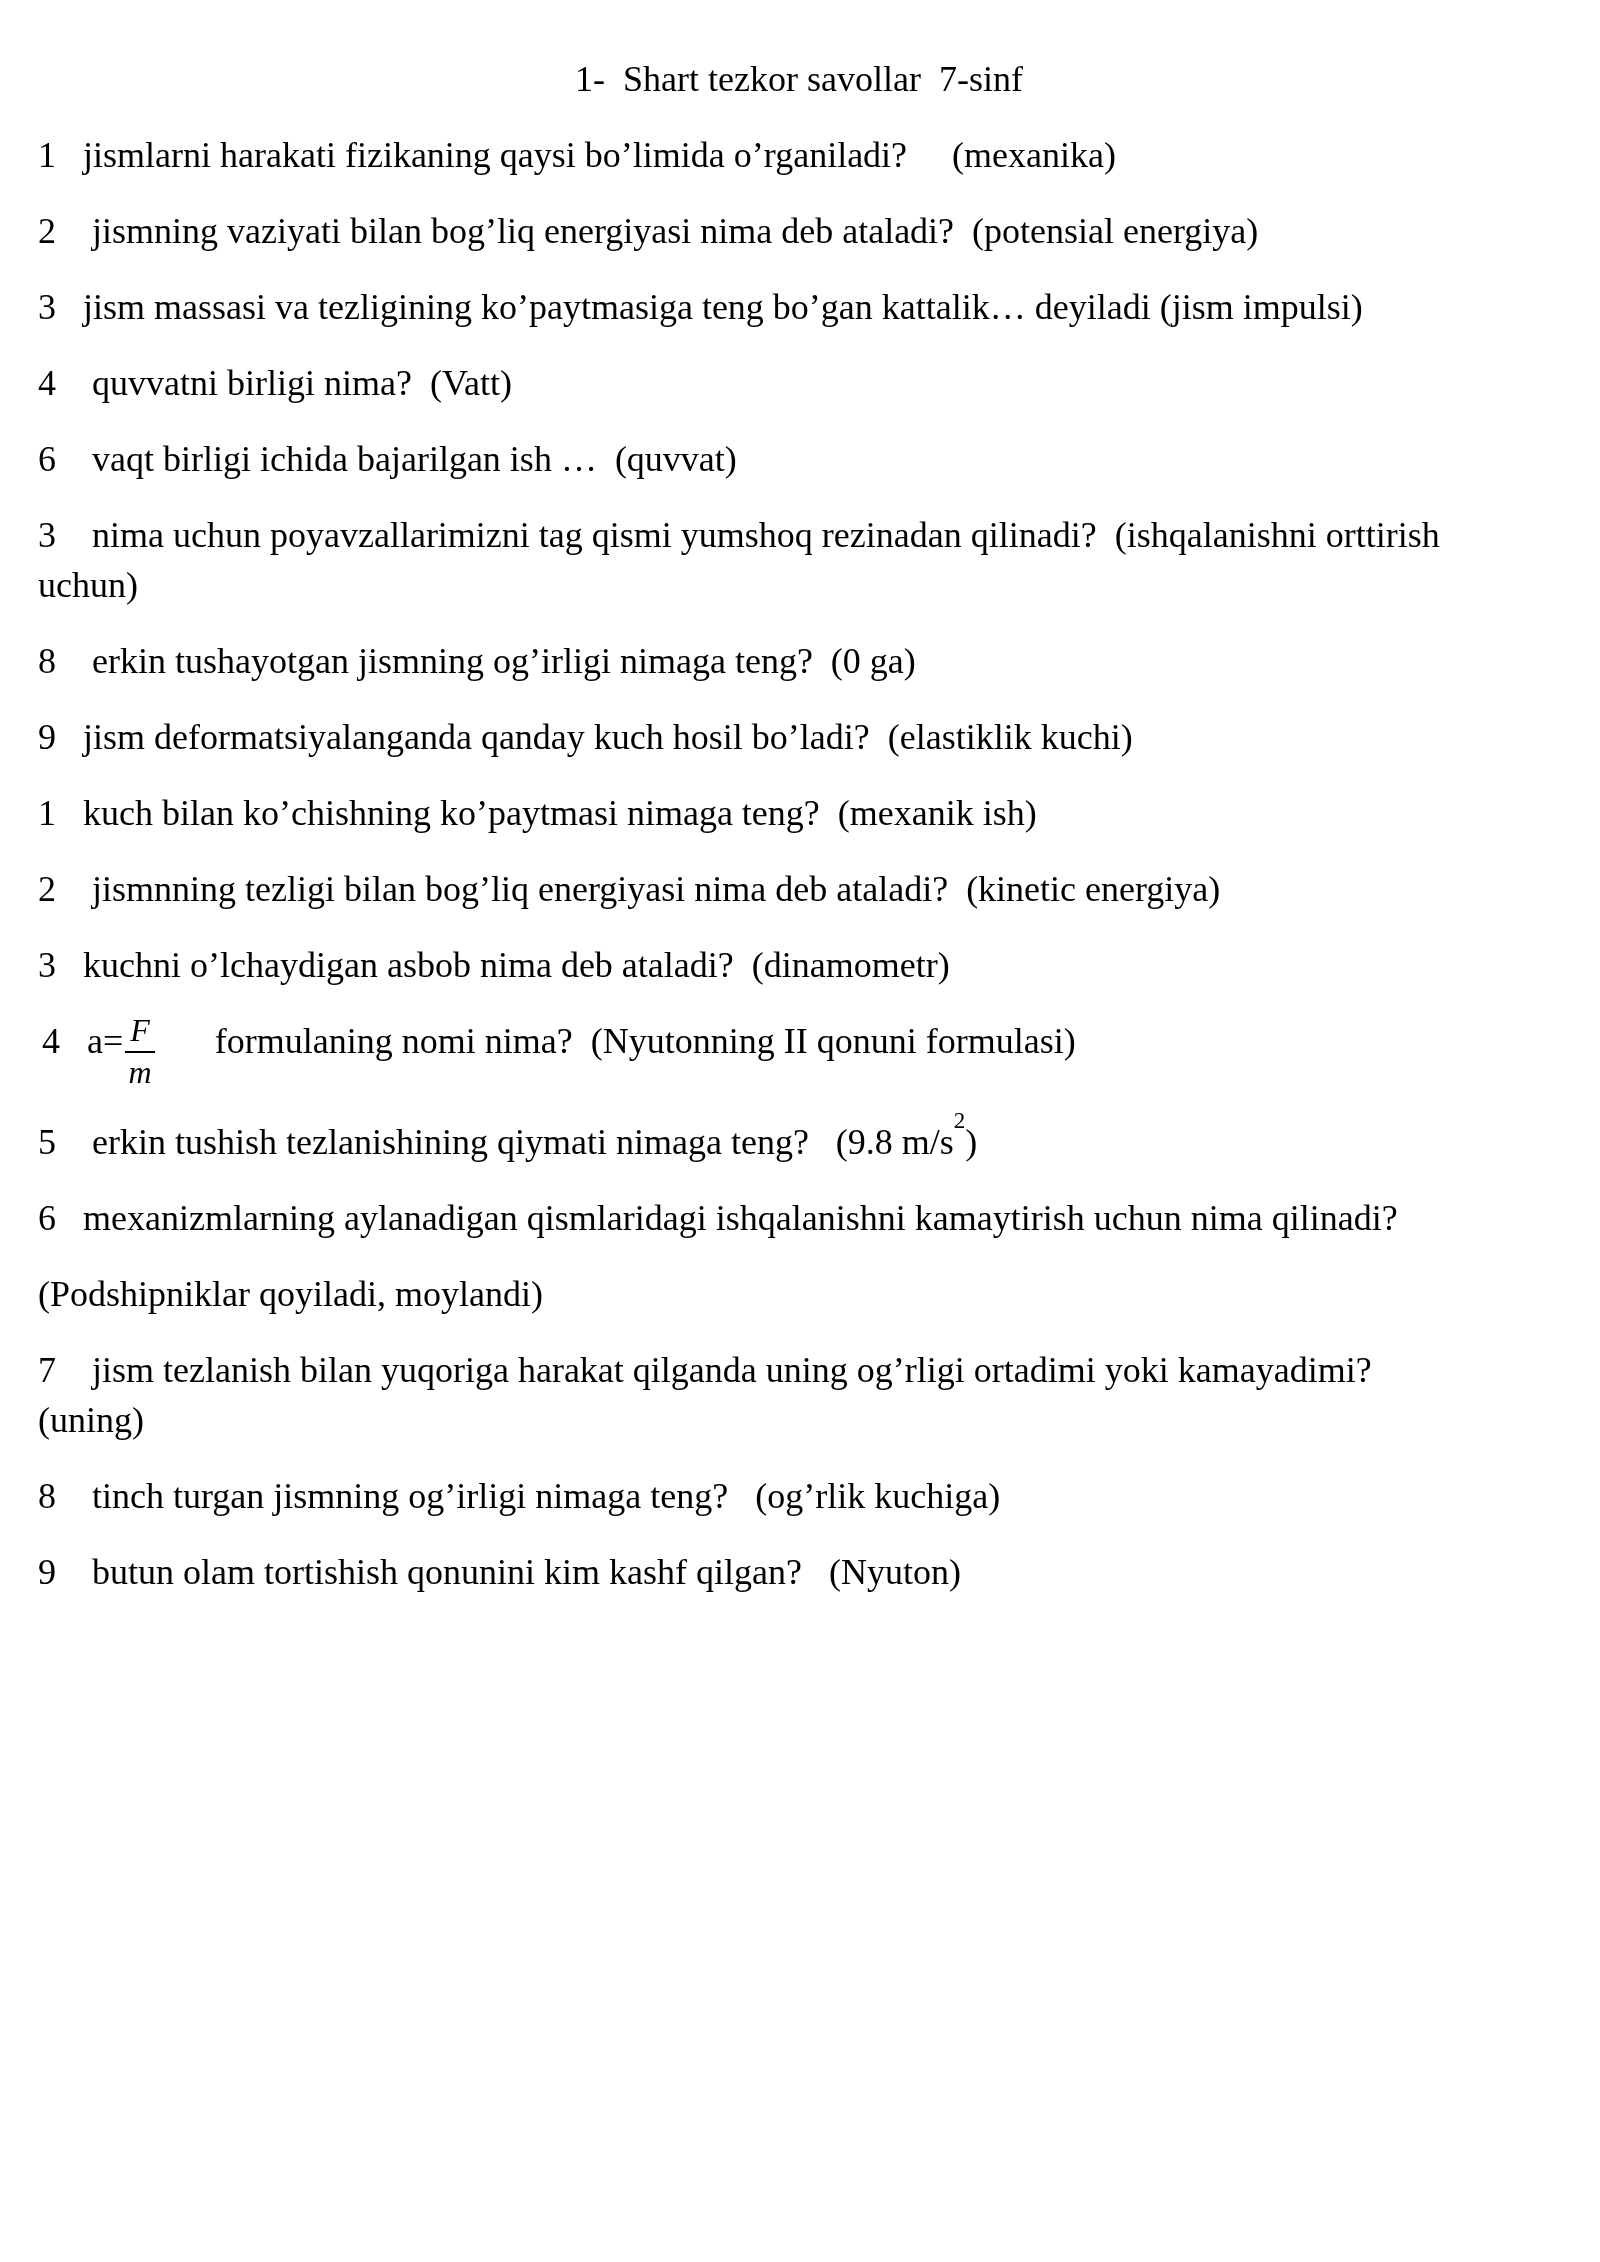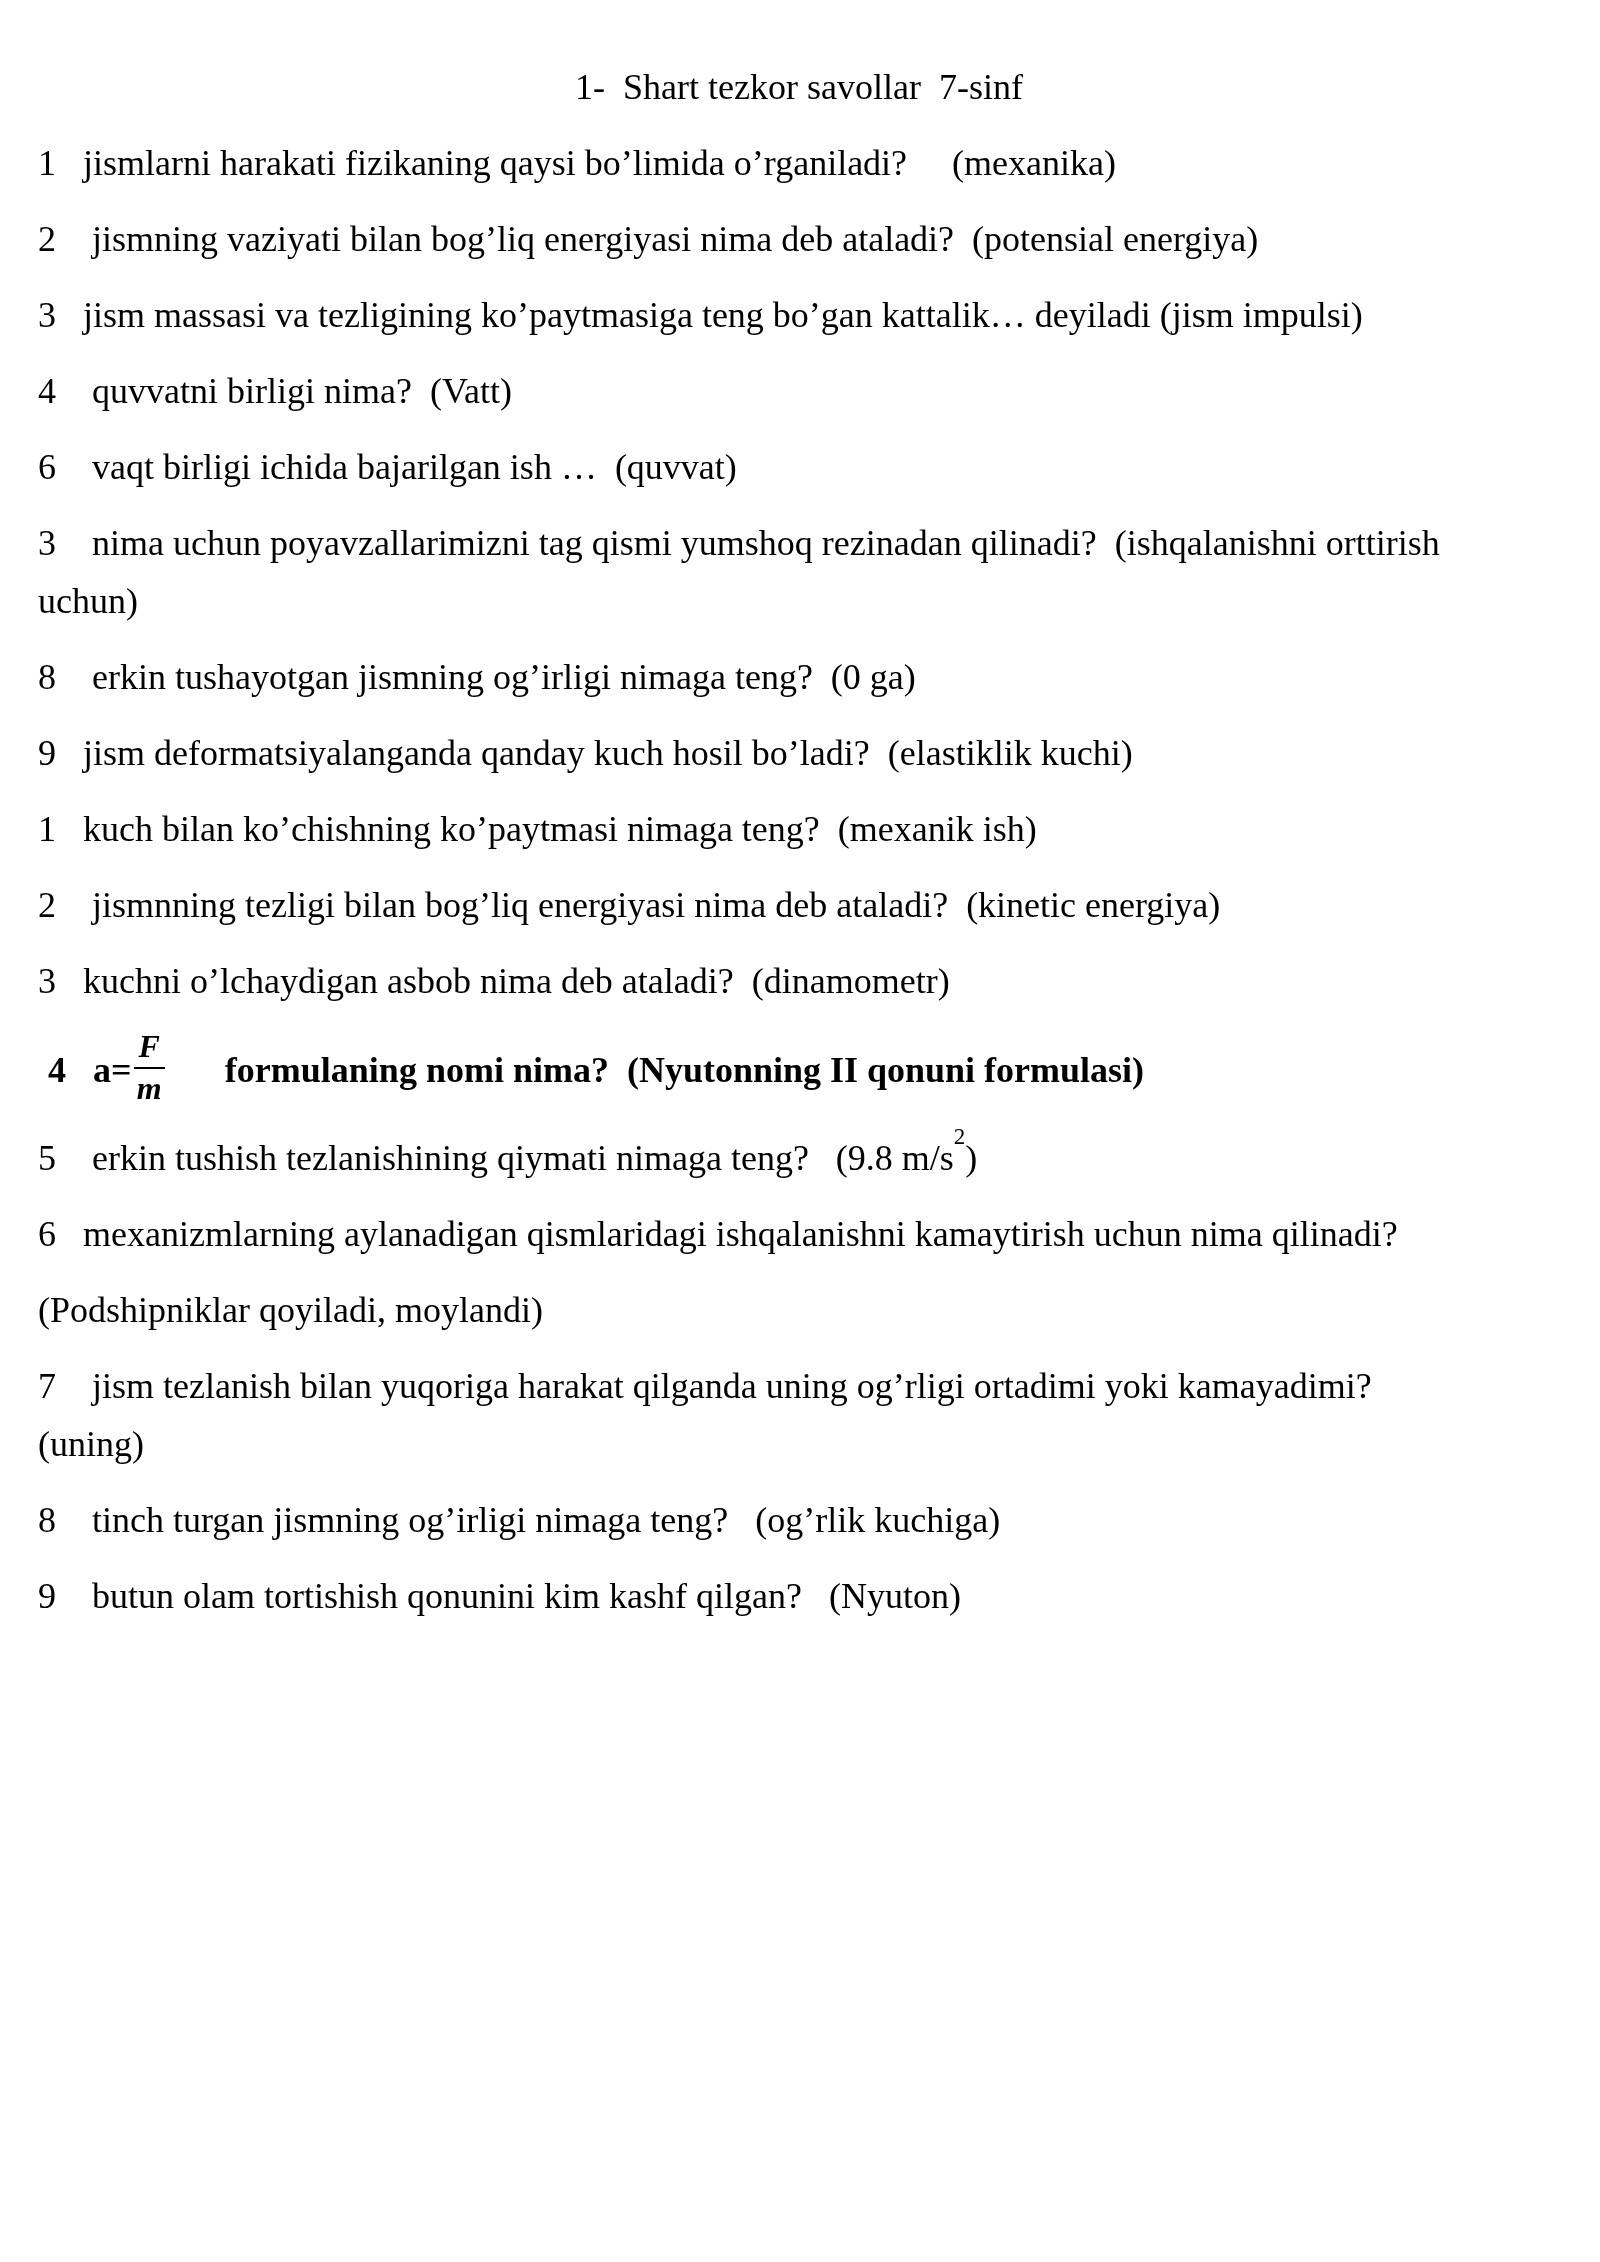--- a/index.html
+++ b/index.html
@@ -13,29 +13,26 @@
     font-size: 36px;
     box-sizing: border-box;
     padding: 54px 40px 0 38px;
     overflow: hidden;
   }
   p.q { margin: 0 0 26px 0; }
   .ln {
     display: block;
     line-height: 50px;
     white-space: pre-wrap;
-    margin-top: 8px;
   }
   .center { text-align: center; }
   
   p.q.formula {
     display: flex;
-    align-items: center;
-    margin: 0 0 26px 10px;
-    font-weight: bold;
+    margin: 0 0 26px 4px;
   }
   .ln-inline {
     line-height: 50px;
     white-space: pre-wrap;
   }
   .frac {
     display: inline-flex;
     flex-direction: column;
     align-items: center;
     font-style: italic;

